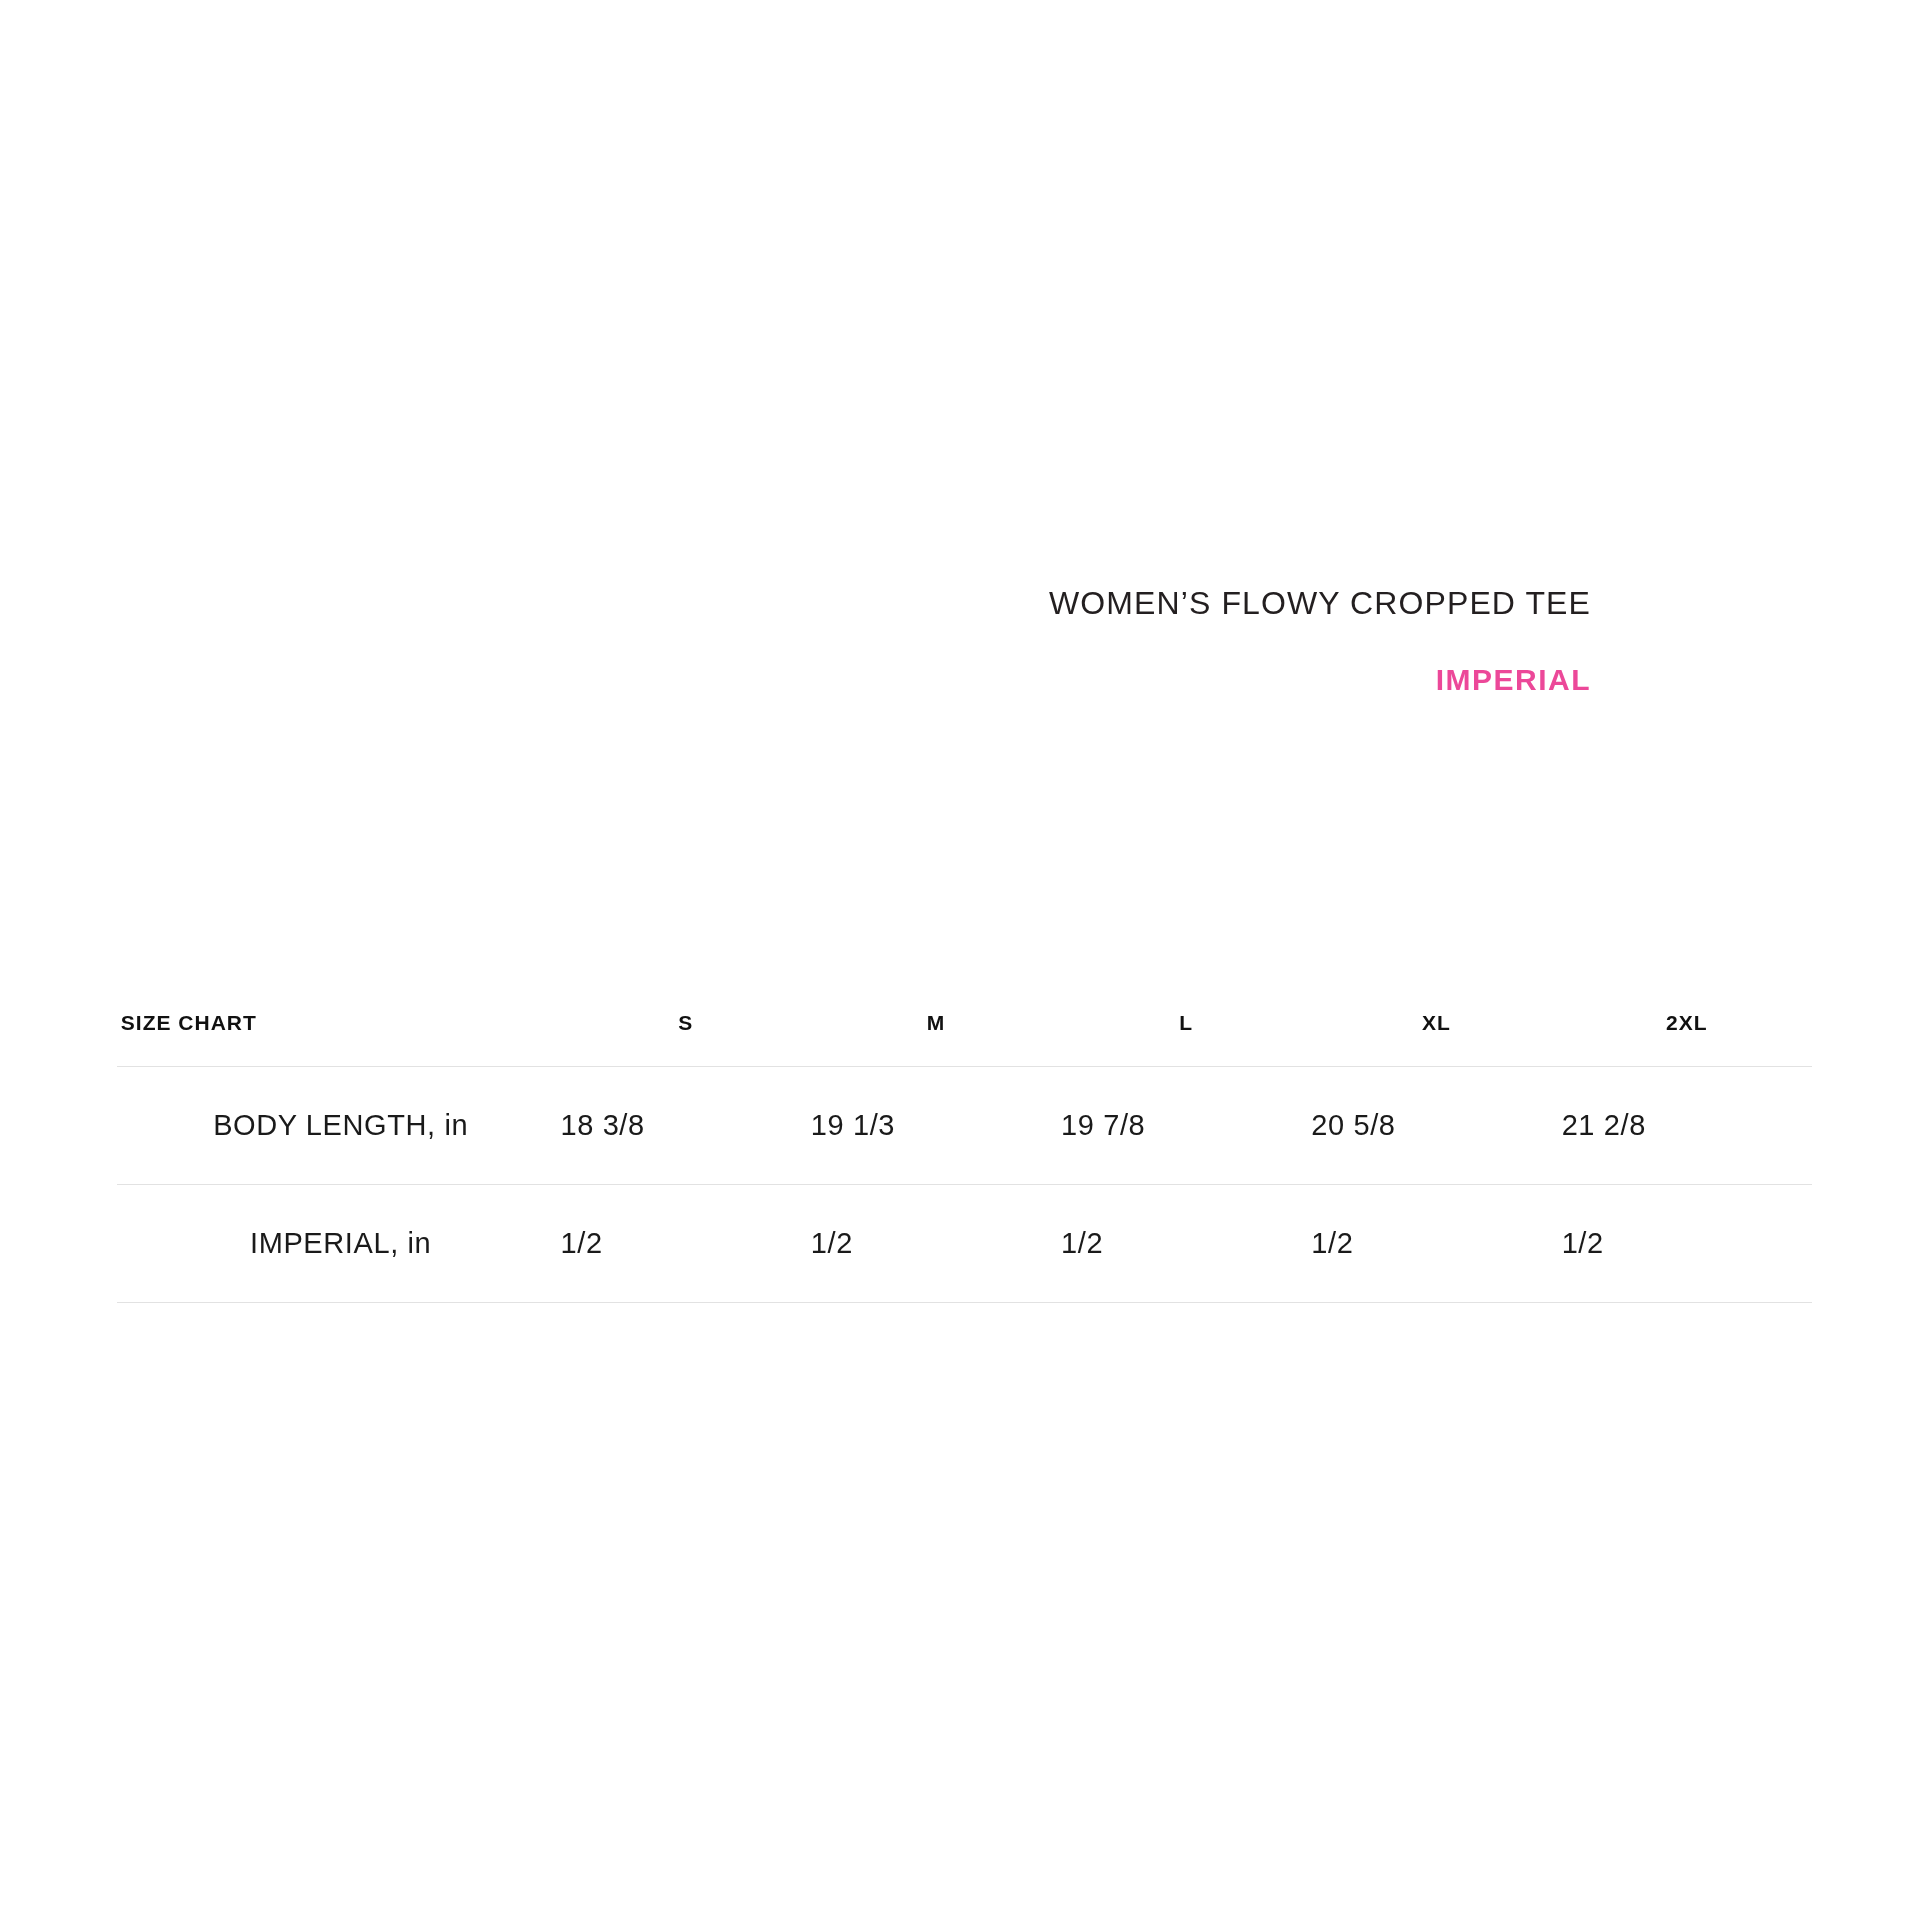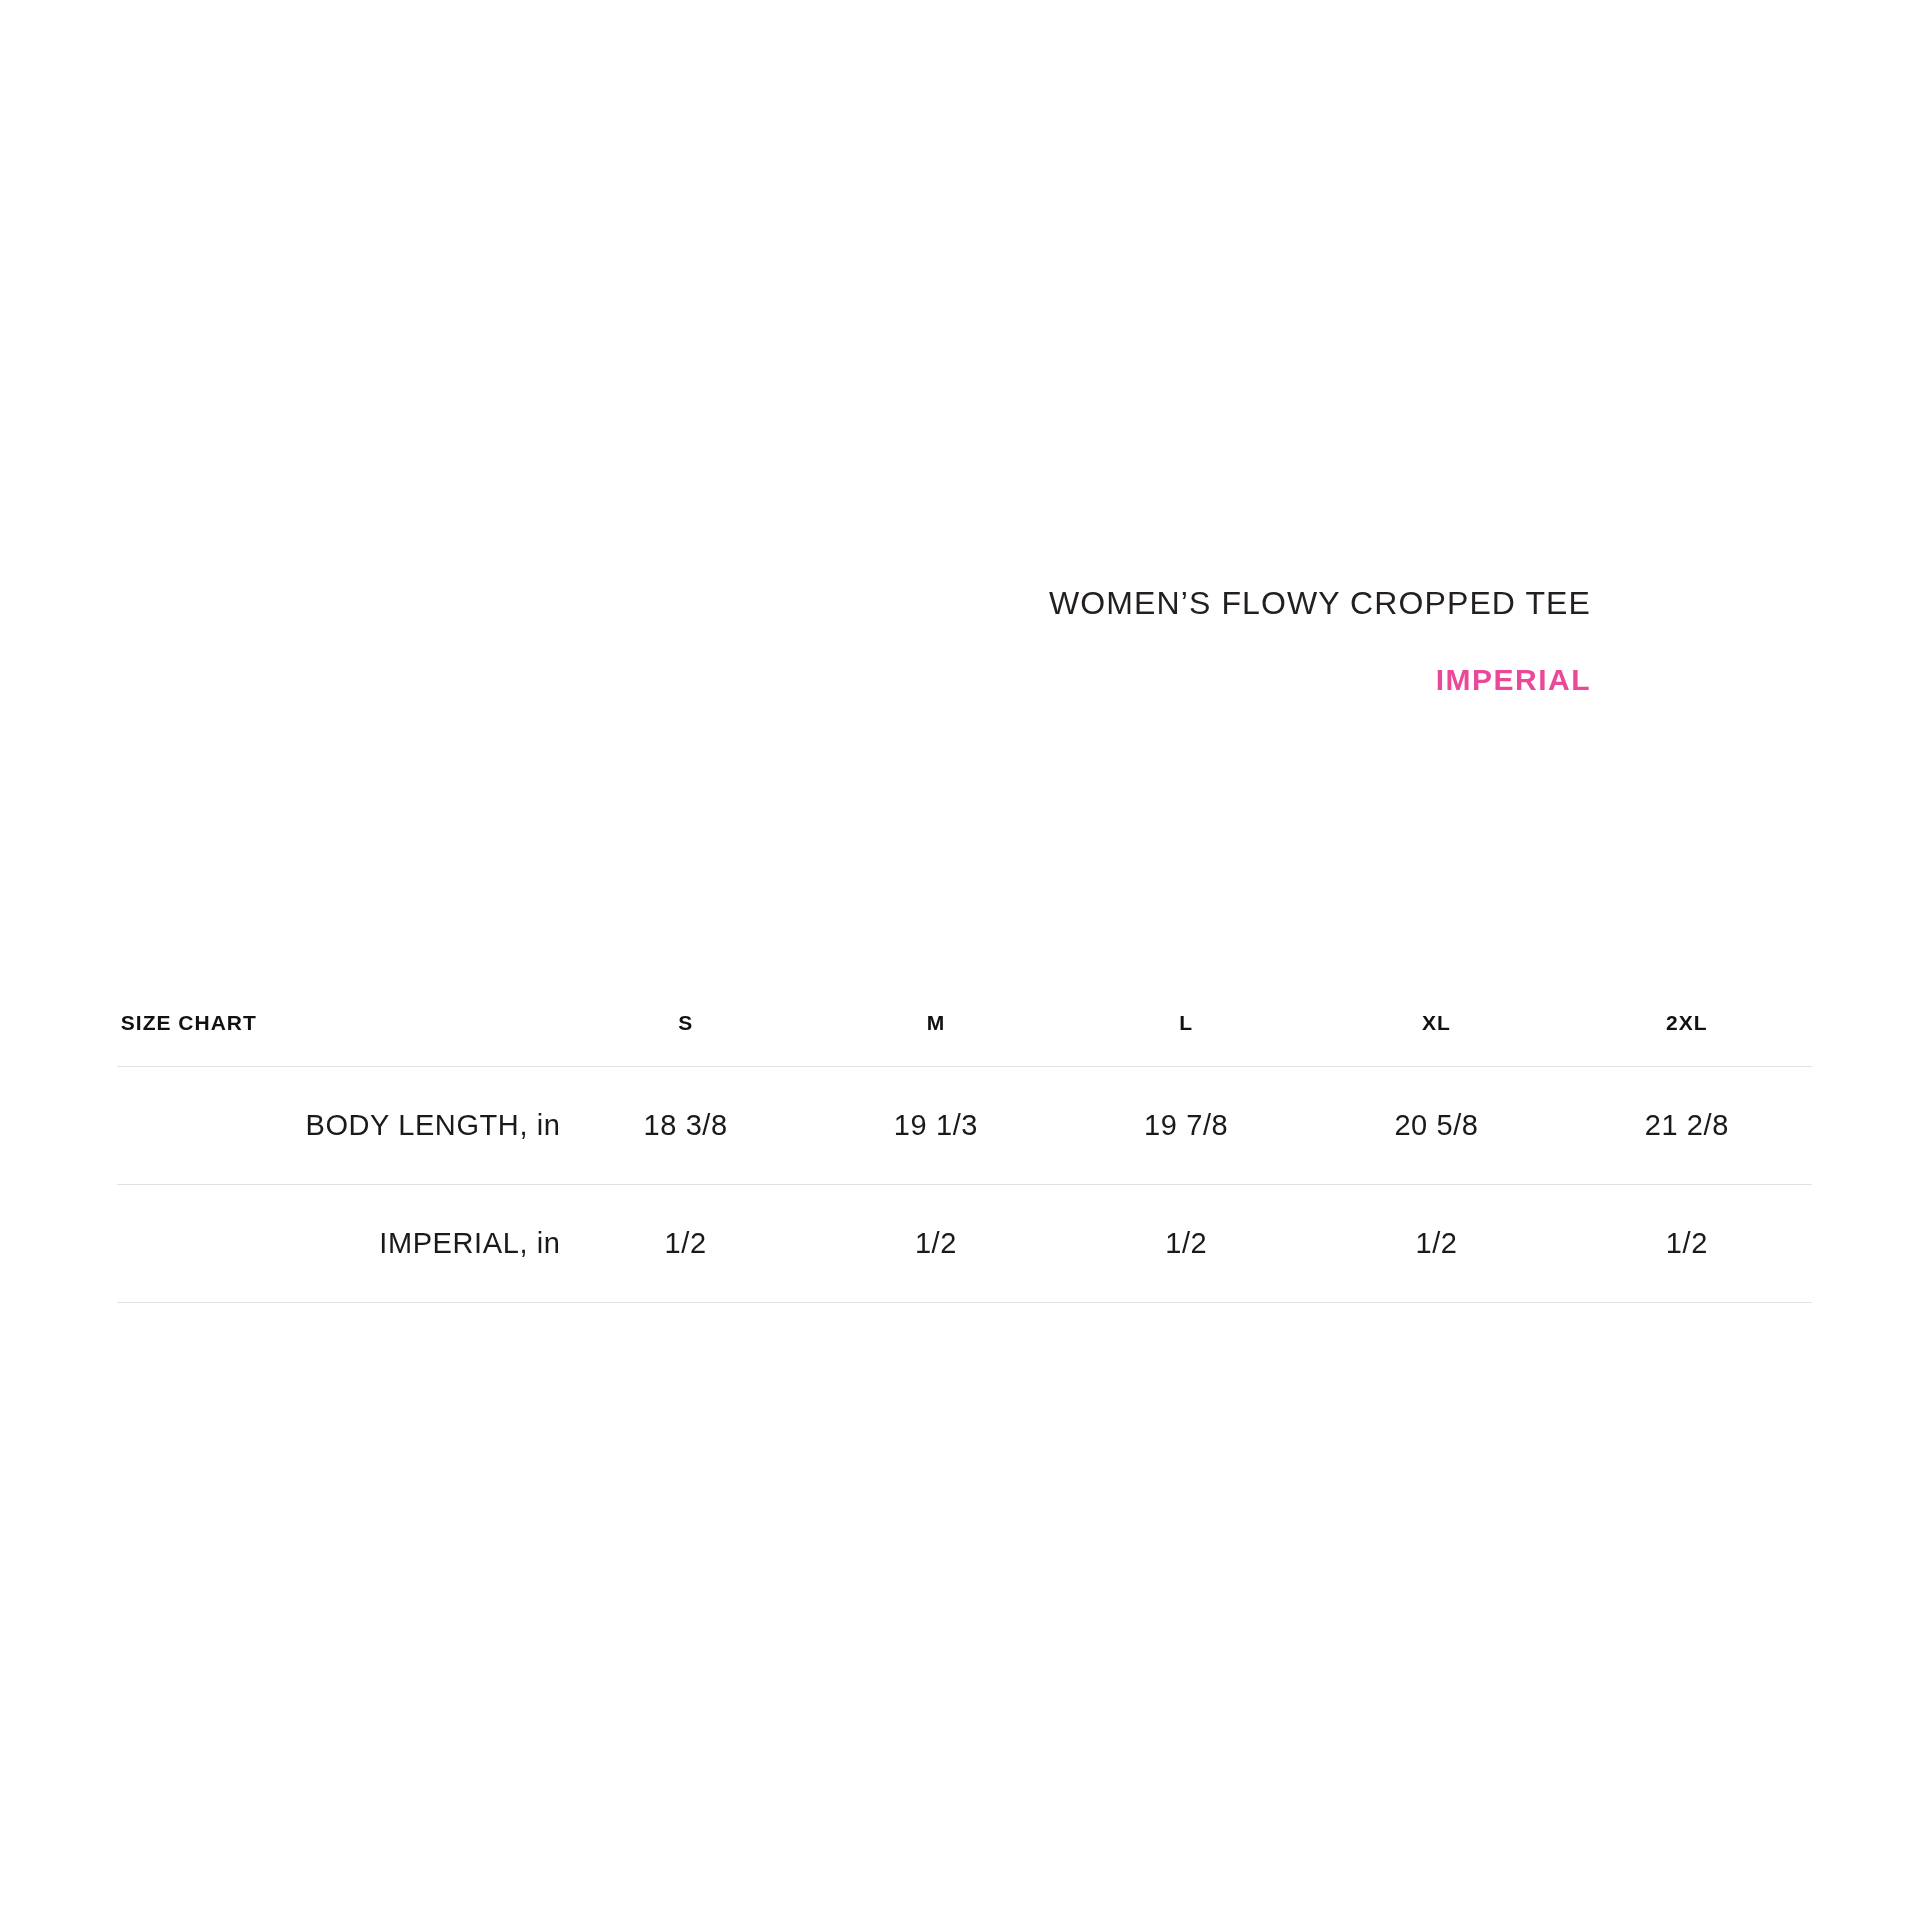--- a/index.html
+++ b/index.html
@@ -91,26 +91,26 @@
     border-bottom: 0.9px solid #e2e2e2;
   }
   tbody td {
     height: 117px;
     font-size: 29px;
     font-weight: 400;
     letter-spacing: 0.6px;
     color: #1a1a1a;
   }
   tbody td.row-label {
-    text-align: right;
+    text-align: center;
     padding-left: 3.8px;
     white-space: nowrap;
   }
   tbody td.value {
-    text-align: center;
+    text-align: left;
     white-space: nowrap;
   }
 </style>
 </head>
 <body>
 
 <div class="page">
 
   <div class="header">
     <div class="product-title">WOMEN’S FLOWY CROPPED TEE</div>

